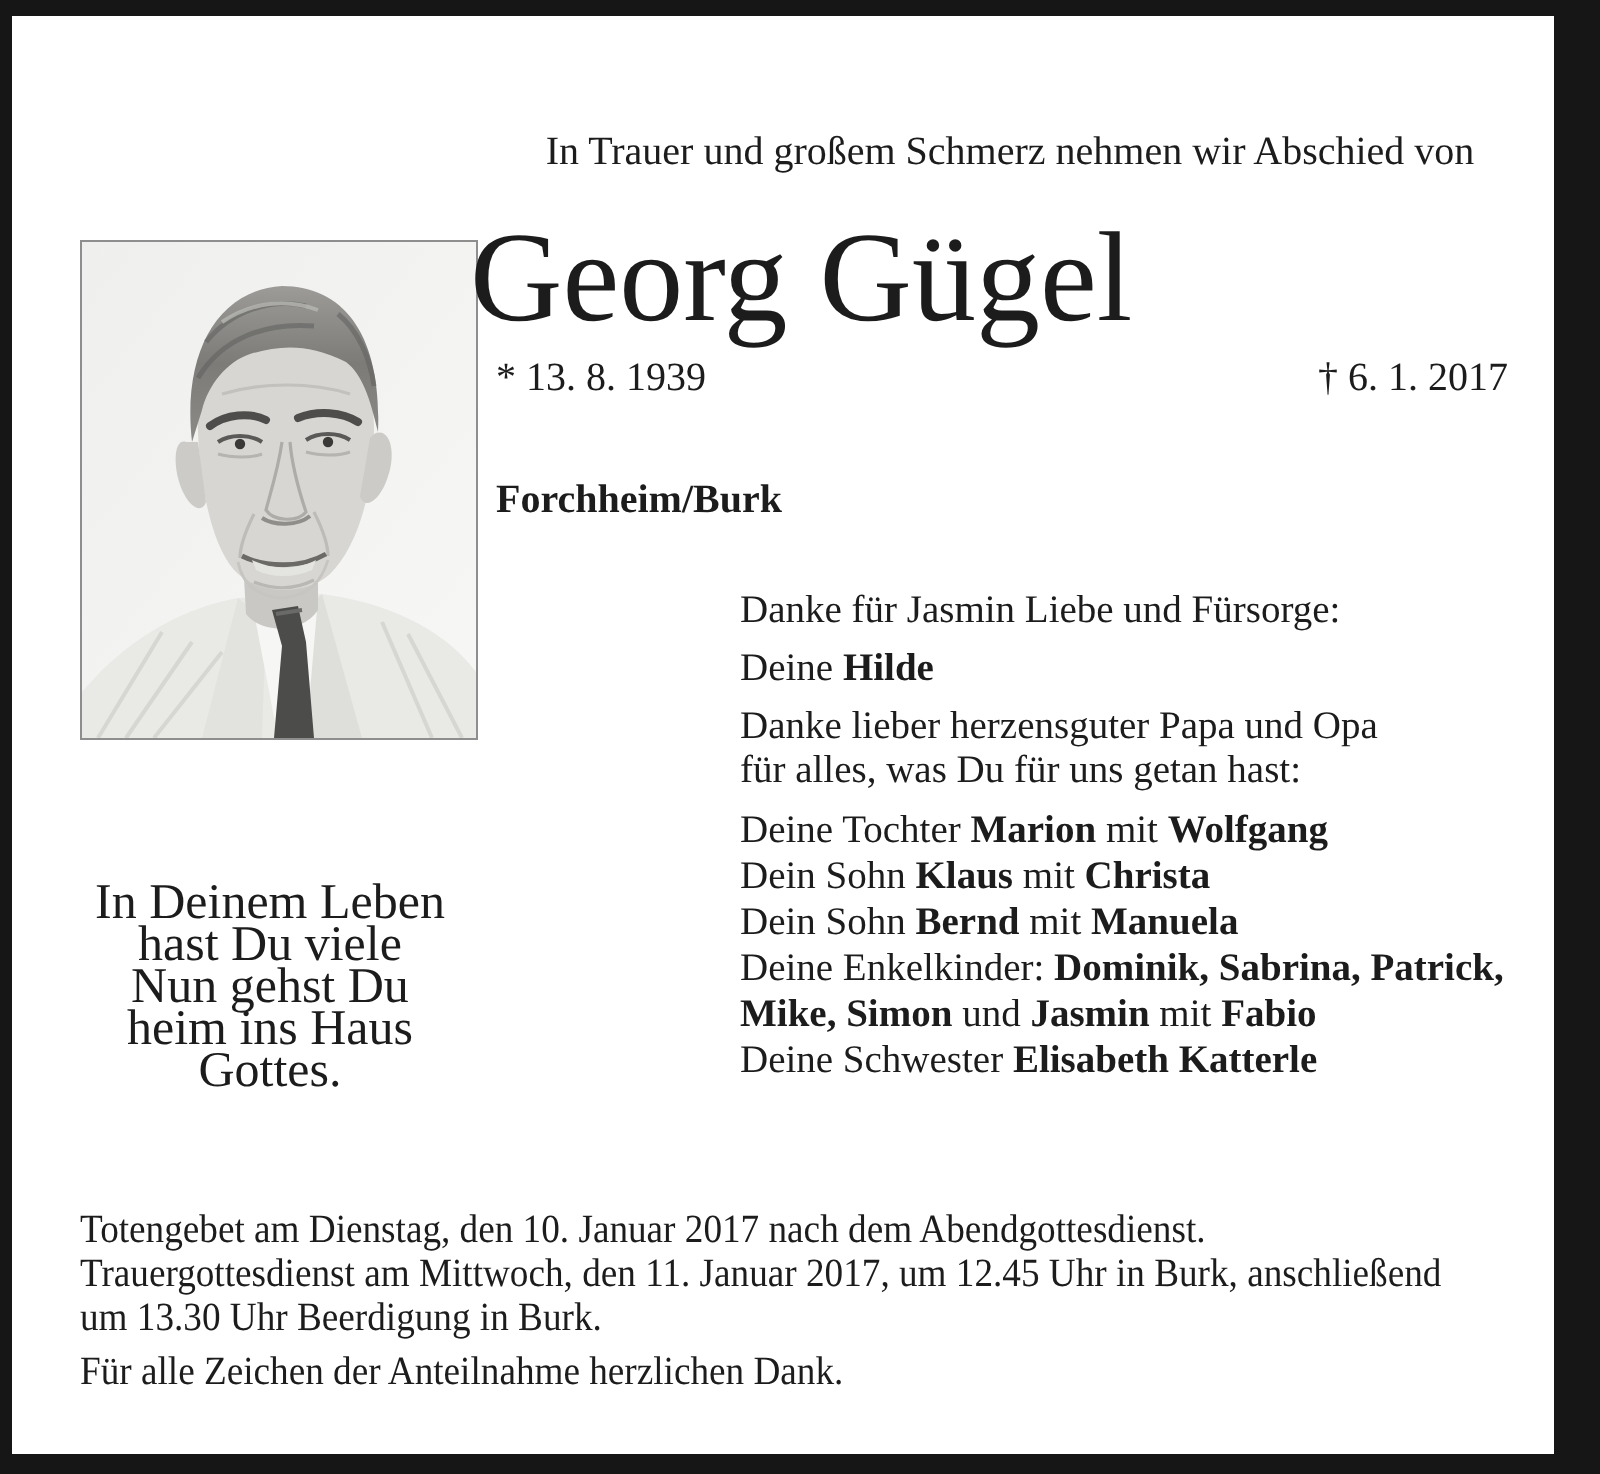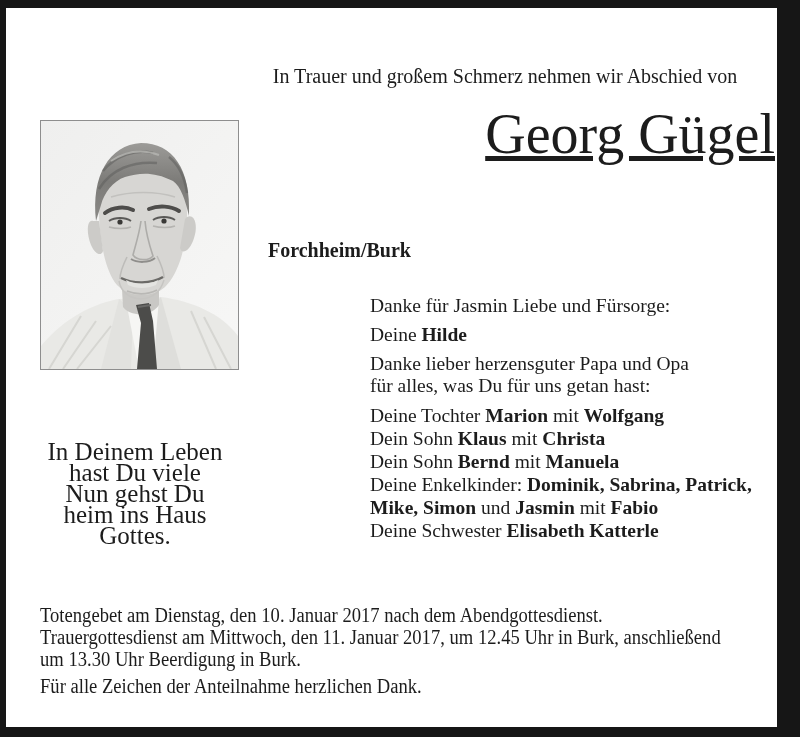--- a/index.html
+++ b/index.html
@@ -25,34 +25,32 @@
   .photo svg{display:block;width:100%;height:100%;}
 
   
   .intro{
     left:229px;top:56px;width:540px;
     font-size:20px;line-height:24px;text-align:center;
     white-space:nowrap;
   }
   .name{
     left:229px;top:96px;width:540px;
-    font-size:56px;line-height:1.1;text-align:right;
+    font-size:64px;line-height:1.1;text-align:left;
     white-space:nowrap;
-    text-decoration:underline;
   }
   .dates{
     left:242px;top:169px;width:506px;
     font-size:20px;line-height:24px;
     display:flex;justify-content:space-between;
   }
   .residence{
     left:242px;top:230px;
     font-size:20px;font-weight:700;line-height:24px;
     white-space:nowrap;
-    margin-left:20px;
   }
 
   
   .tribute{
     left:364px;top:287px;width:420px;
     font-size:19.5px;line-height:22px;
   }
   .tribute p{margin:0 0 7px 0;white-space:nowrap;}
   .tribute .ln{display:block;white-space:nowrap;}
   .family{line-height:23px;}
@@ -139,20 +137,24 @@
       <path d="M85,159 C95,164 108,164 117,159 L115,164 C106,168 95,168 87,164 Z" fill="#e4e4e1"></path>
       <path d="M86,170 C96,174 106,174 116,169" stroke="#b9b8b5" stroke-width="1.6" fill="none"></path>
 
       <path d="M78,160 C80,170 86,177 100,178 C114,177 120,169 123,159" stroke="#c6c5c2" stroke-width="1.4" fill="none"></path>
     </svg>
   </div>
 
   <div class="abs intro">In Trauer und großem Schmerz nehmen wir Abschied von</div>
   <div class="abs name">Georg Gügel</div>
 
+  <div class="abs dates">
+    <span>* 13. 8. 1939</span>
+    <span>† 6. 1. 2017</span>
+  </div>
 
   <div class="abs residence">Forchheim/Burk</div>
 
   <div class="abs tribute">
     <p>Danke für Jasmin Liebe und Fürsorge:</p>
     <p><span>Deine </span><span class="b">Hilde</span></p>
     <p>
       <span class="ln">Danke lieber herzensguter Papa und Opa</span>
       <span class="ln">für alles, was Du für uns getan hast:</span>
     </p>

